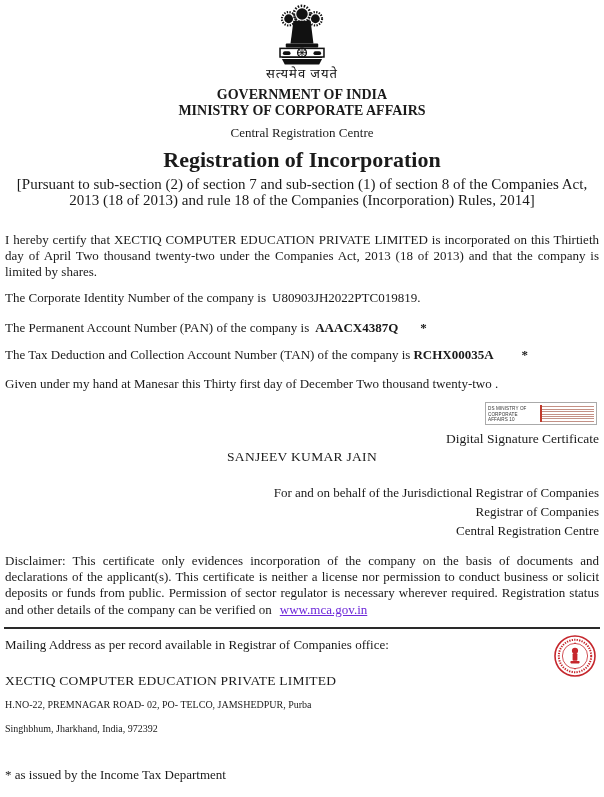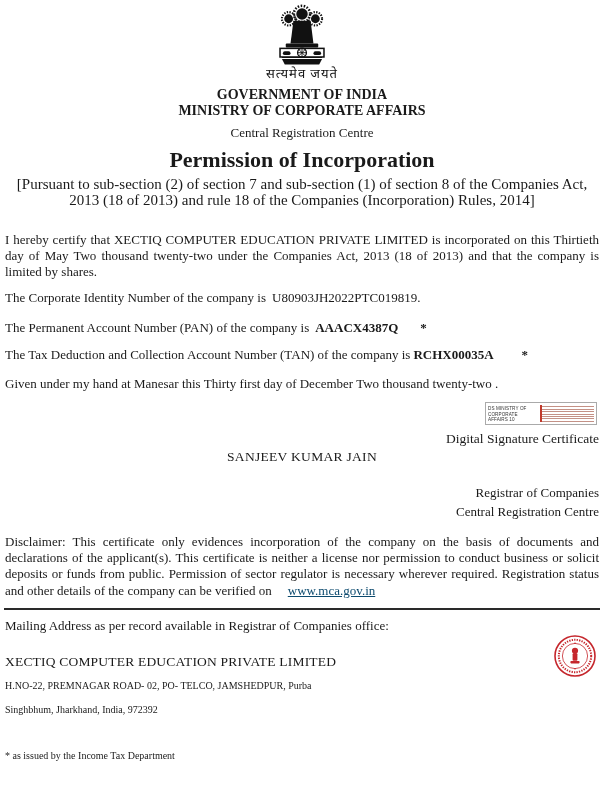--- a/index.html
+++ b/index.html
@@ -49,26 +49,26 @@
   }
   .stamp-right{
     flex:1;margin:2px 2px 2px 1px;
     background:repeating-linear-gradient(#ffffff 0px,#ffffff 1.4px,#c49186 1.4px,#c49186 2.4px);
     border-left:2px solid #c0392b;
   }
   .dsc-label{font-size:13.5px;line-height:16px;margin-top:6px;}
   .signatory{font-size:13.5px;line-height:16px;margin-top:2px;letter-spacing:0.3px;text-align:center;}
   .behalf-block{margin-top:18px;text-align:right;font-size:13px;line-height:19px;}
   .disclaimer{margin:13px 0 0 0;text-align:justify;font-size:13px;line-height:16.2px;}
-  .disclaimer a{color:#0c4a6e;text-decoration:underline;margin-left:16px;}
+  .disclaimer a{color:#6d28d9;text-decoration:underline;margin-left:8px;}
   .rule{border:none;border-top:2px solid #2a2a2a;margin:9px -1px 0 -1px;}
   .mail-heading{font-size:13px;line-height:16px;margin-top:8px;}
   .mail-company{font-size:13.5px;line-height:16px;margin-top:20px;letter-spacing:0.2px;}
   .mail-line{font-size:10px;line-height:16px;margin-top:8px;}
-  .footnote{font-size:10px;line-height:16px;margin-top:30px;}
+  .footnote{font-size:13px;line-height:16px;margin-top:30px;}
   .seal{position:absolute;top:634px;right:7px;width:44px;height:44px;}
   p{margin:0;}
 </style>
 </head>
 <body>
 
 <div class="page">
 
   <div class="emblem-wrap">
     <svg width="86" height="64" viewBox="0 0 90 66" aria-hidden="true">
@@ -89,43 +89,44 @@
         <path d="M24 58 L66 58 L63 64 L27 64 Z"></path>
         <path d="M24 56.5 h42" stroke="#111" stroke-width="1.2"></path>
       </g>
     </svg>
     <div class="motto">सत्यमेव जयते</div>
     <div class="gov center">GOVERNMENT OF INDIA</div>
     <div class="ministry center">MINISTRY OF CORPORATE AFFAIRS</div>
     <div class="centre center">Central Registration Centre</div>
   </div>
 
-  <h1 class="title">Permission of Incorporation</h1>
+  <h1 class="title">Registration of Incorporation</h1>
   <p class="subtitle">[Pursuant to sub-section (2) of section 7 and sub-section (1) of section 8 of the Companies Act, 2013 (18 of 2013) and rule 18 of the Companies (Incorporation) Rules, 2014]</p>
 
-  <p class="bodytext certify">I hereby certify that XECTIQ COMPUTER EDUCATION PRIVATE LIMITED is incorporated on this Thirtieth day of May Two thousand twenty-two under the Companies Act, 2013 (18 of 2013) and that the company is limited by shares.</p>
+  <p class="bodytext certify">I hereby certify that XECTIQ COMPUTER EDUCATION PRIVATE LIMITED is incorporated on this Thirtieth day of April Two thousand twenty-two under the Companies Act, 2013 (18 of 2013) and that the company is limited by shares.</p>
 
   <p class="bodytext oneline"><span>The Corporate Identity Number of the company is</span><span class="val">U80903JH2022PTC019819.</span></p>
 
   <p class="bodytext oneline" style="margin-top:14px;"><span>The Permanent Account Number (PAN) of the company is</span><span class="val bold">AAACX4387Q</span><span class="fnmark pan">*</span></p>
 
   <p class="bodytext oneline" style="margin-top:11px;"><span>The Tax Deduction and Collection Account Number (TAN) of the company is</span><span class="val bold" style="margin-left:3px;">RCHX00035A</span><span class="fnmark tan">*</span></p>
 
   <p class="bodytext oneline" style="margin-top:13px;">Given under my hand at Manesar this Thirty first day of December Two thousand twenty-two .</p>
 
   <div class="sig-block">
     <div class="stamp">
       <div class="stamp-left">DS MINISTRY OF CORPORATE AFFAIRS 10</div>
       <div class="stamp-right"></div>
     </div>
     <div class="dsc-label">Digital Signature Certificate</div>
     <div class="signatory">SANJEEV KUMAR JAIN</div>
   </div>
 
   <div class="behalf-block">
+    <div>For and on behalf of the Jurisdictional Registrar of Companies</div>
     <div>Registrar of Companies</div>
     <div>Central Registration Centre</div>
   </div>
 
   <p class="disclaimer"><span>Disclaimer: This certificate only evidences incorporation of the company on the basis of documents and declarations of the applicant(s). This certificate is neither a license nor permission to conduct business or solicit deposits or funds from public. Permission of sector regulator is necessary wherever required. Registration status and other details of the company can be verified on</span><a href="#">www.mca.gov.in</a></p>
 
   <hr class="rule">
 
   <div>
     <p class="mail-heading">Mailing Address as per record available in Registrar of Companies office:</p>

